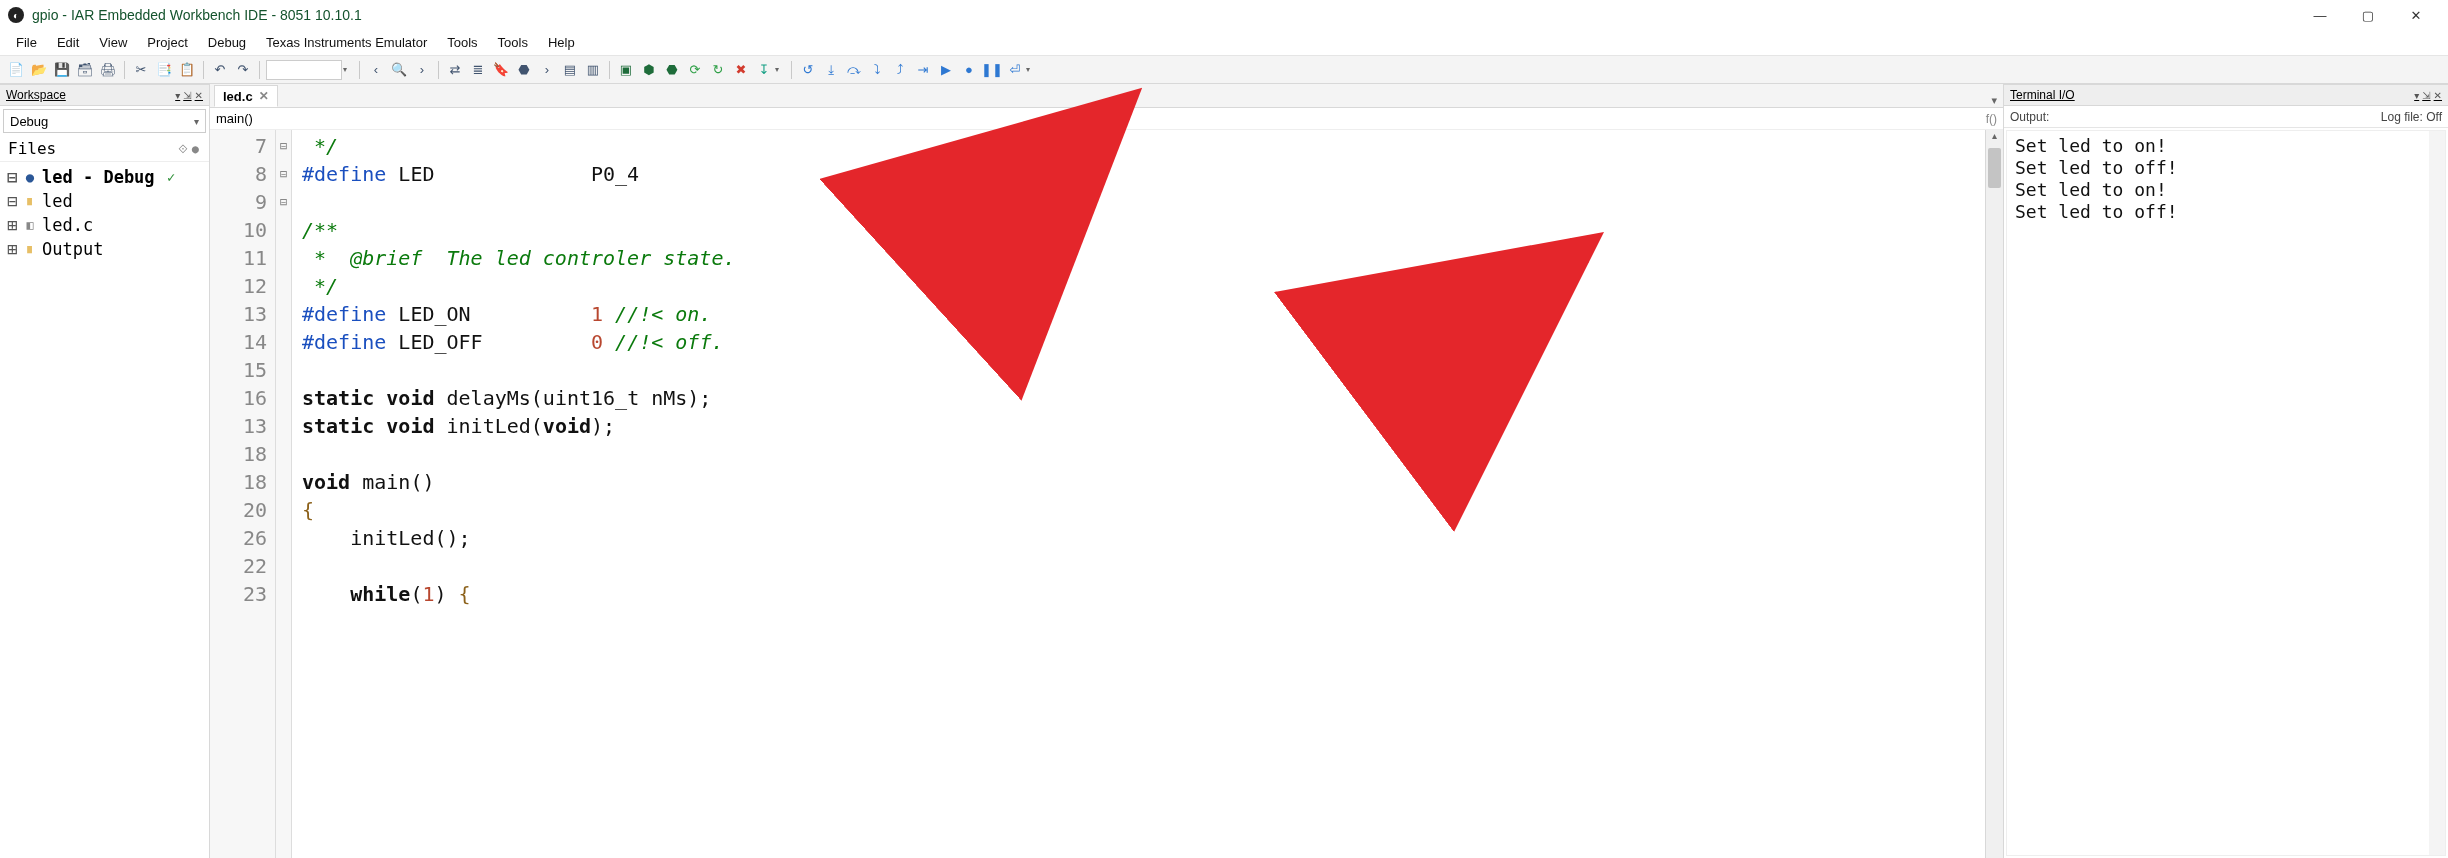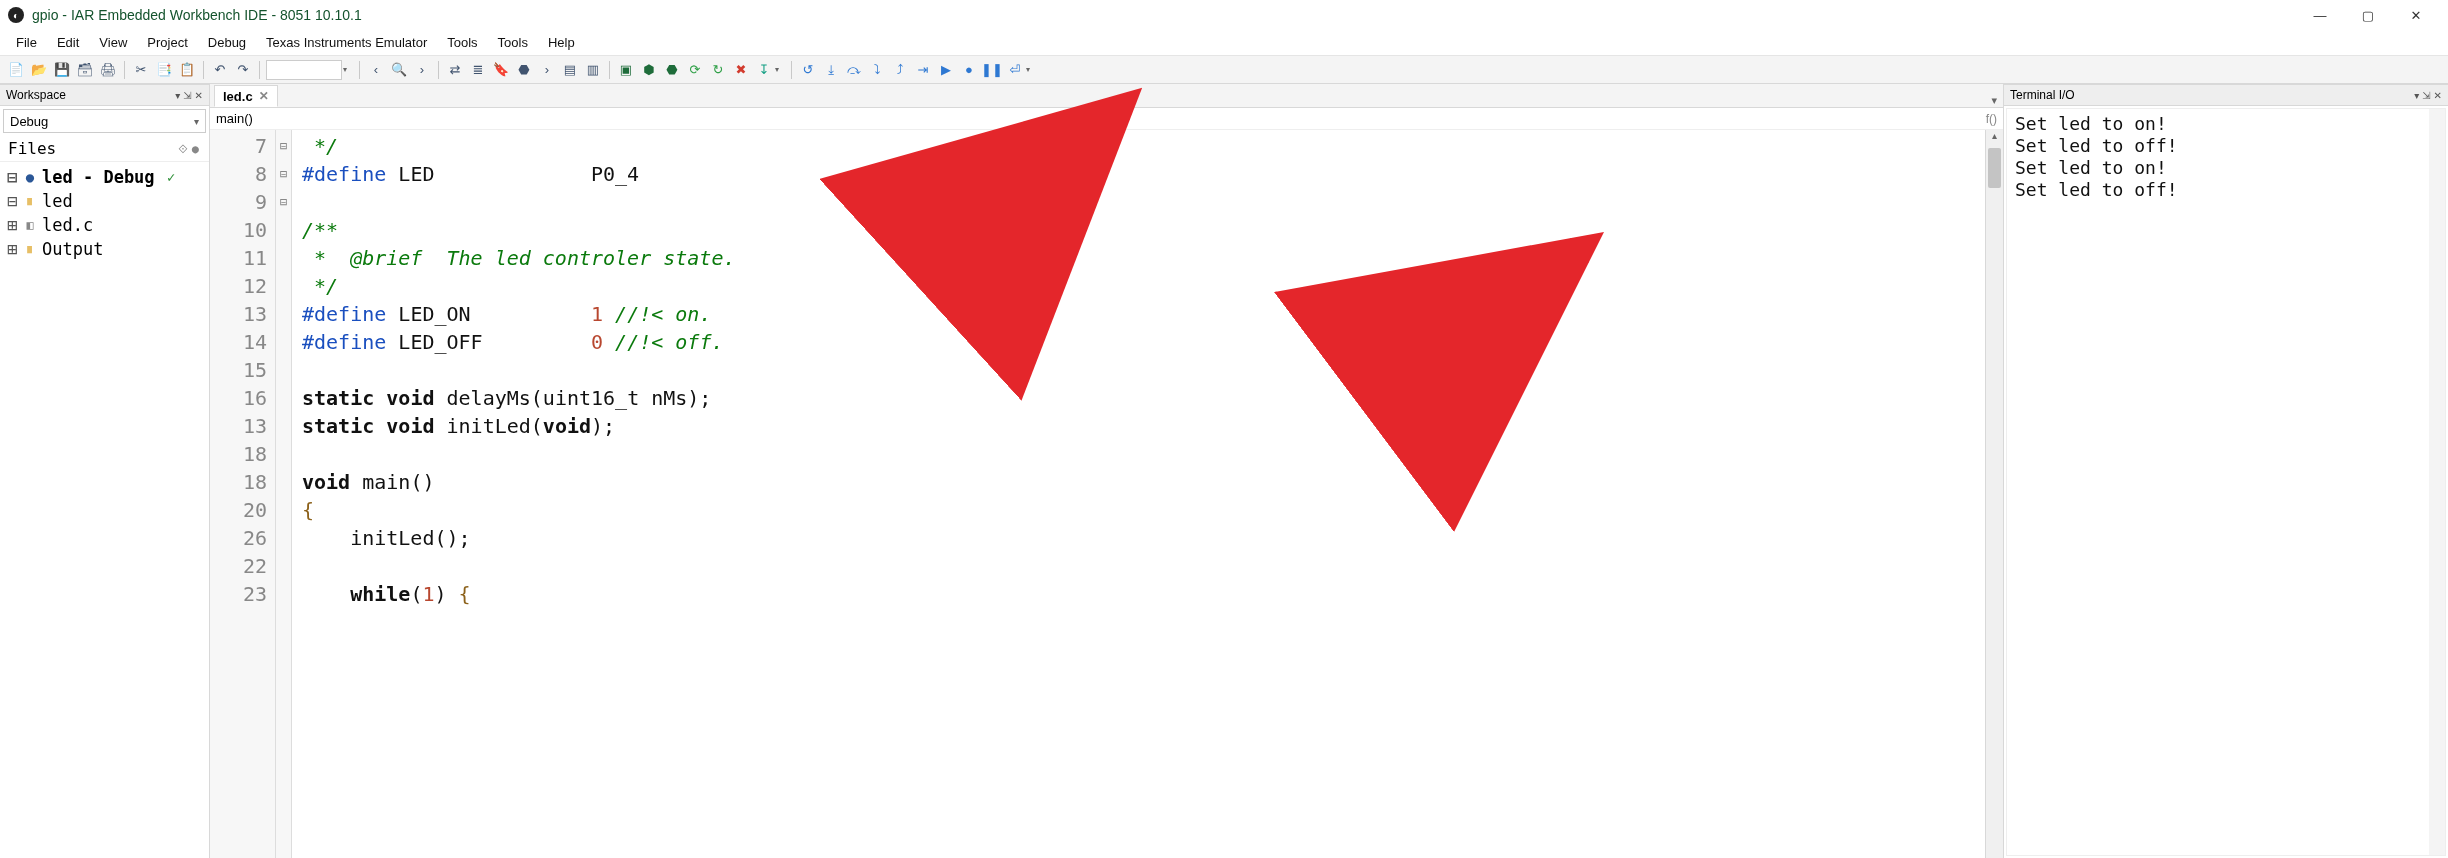--- a/index.html
+++ b/index.html
@@ -16,21 +16,21 @@
   
   .toolbar { height: 28px; display: flex; align-items: center; padding: 2px 6px; gap: 3px; background: #f4f4f4; border-bottom: 1px solid #d8d8d8; }
   .tbtn { width: 20px; height: 20px; display: flex; align-items: center; justify-content: center; border-radius: 2px; }
   .tsep { width: 1px; height: 18px; background: #c9c9c9; margin: 0 3px; }
   .drop-chev { font-size: 8px; color: #666; margin-left: -2px; width: 10px; }
   .searchbox { width: 76px; height: 20px; border: 1px solid #ccc; background: #fff; }
   
   .mainrow { display: flex; height: calc(100% - 30px - 26px - 28px); }
   
   .workspace { width: 210px; display: flex; flex-direction: column; border-right: 1px solid #d8d8d8; }
-  .panel-hdr { height: 22px; display: flex; align-items: center; padding: 0 6px; background: #eeeeee; border-top: 1px solid #d8d8d8; border-bottom: 1px solid #d8d8d8; font-size: 12px; }
+  .panel-hdr { height: 22px; display: flex; align-items: center; padding: 0 6px; background: #eeeeee; border-top: 1px solid #d8d8d8; border-bottom: 1px solid #d8d8d8; font-size: 12px; text-decoration: underline; }
   .panel-hdr .ttl { flex: 1; }
   .panel-hdr .pbtns { display: flex; gap: 3px; color: #555; }
   .panel-hdr .pbtns span { cursor: pointer; font-size: 10px;}
   .cfg-dd { margin: 3px; height: 24px; border: 1px solid #ccc; display: flex; align-items: center; padding: 0 6px; justify-content: space-between; font-size: 13px; }
   .files-hdr { display: flex; align-items: center; padding: 3px 8px; font-family: Consolas, monospace; font-size: 16px; border-bottom: 1px solid #eee;}
   .files-hdr .fcol { flex: 1; }
   .files-hdr .ficon { color: #888; font-size: 12px; padding: 0 2px;}
   .tree { padding: 3px 6px; font-family: Consolas, monospace; font-size: 17px; line-height: 24px; }
   .tree .row { display: flex; align-items: center; gap: 4px; white-space: pre; }
   .tree .exp { width: 12px; text-align: center; color: #555; }
@@ -234,20 +234,24 @@
 
   <div class="terminal">
     <div class="panel-hdr">
       <div class="ttl">Terminal I/O</div>
       <div class="pbtns">
         <span>▾</span>
         <span>⇲</span>
         <span>✕</span>
       </div>
     </div>
+    <div class="term-sub">
+      <span>Output:</span>
+      <span>Log file: Off</span>
+    </div>
     <div class="term-out" id="termout">
       <div class="sbar"></div>
     <div>Set led to on!</div>
         <div>Set led to off!</div>
         <div>Set led to on!</div>
         <div>Set led to off!</div>
       </div>
   </div>
 
 </div>

